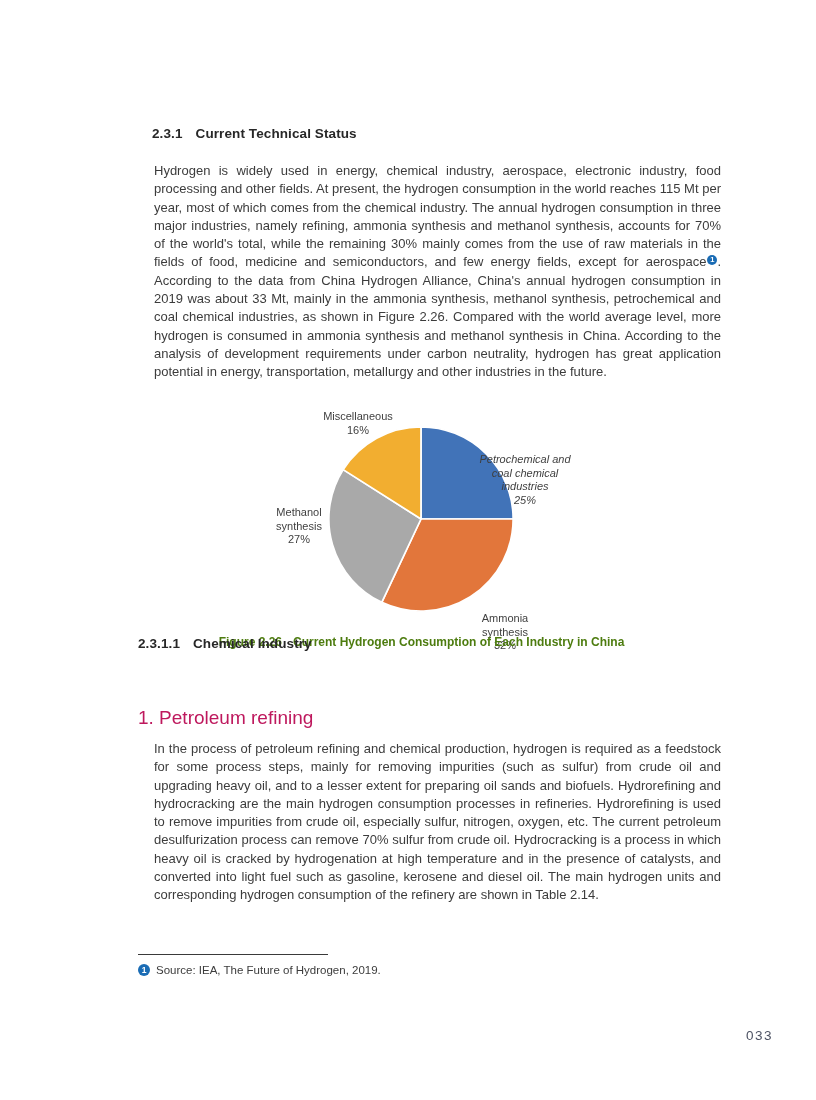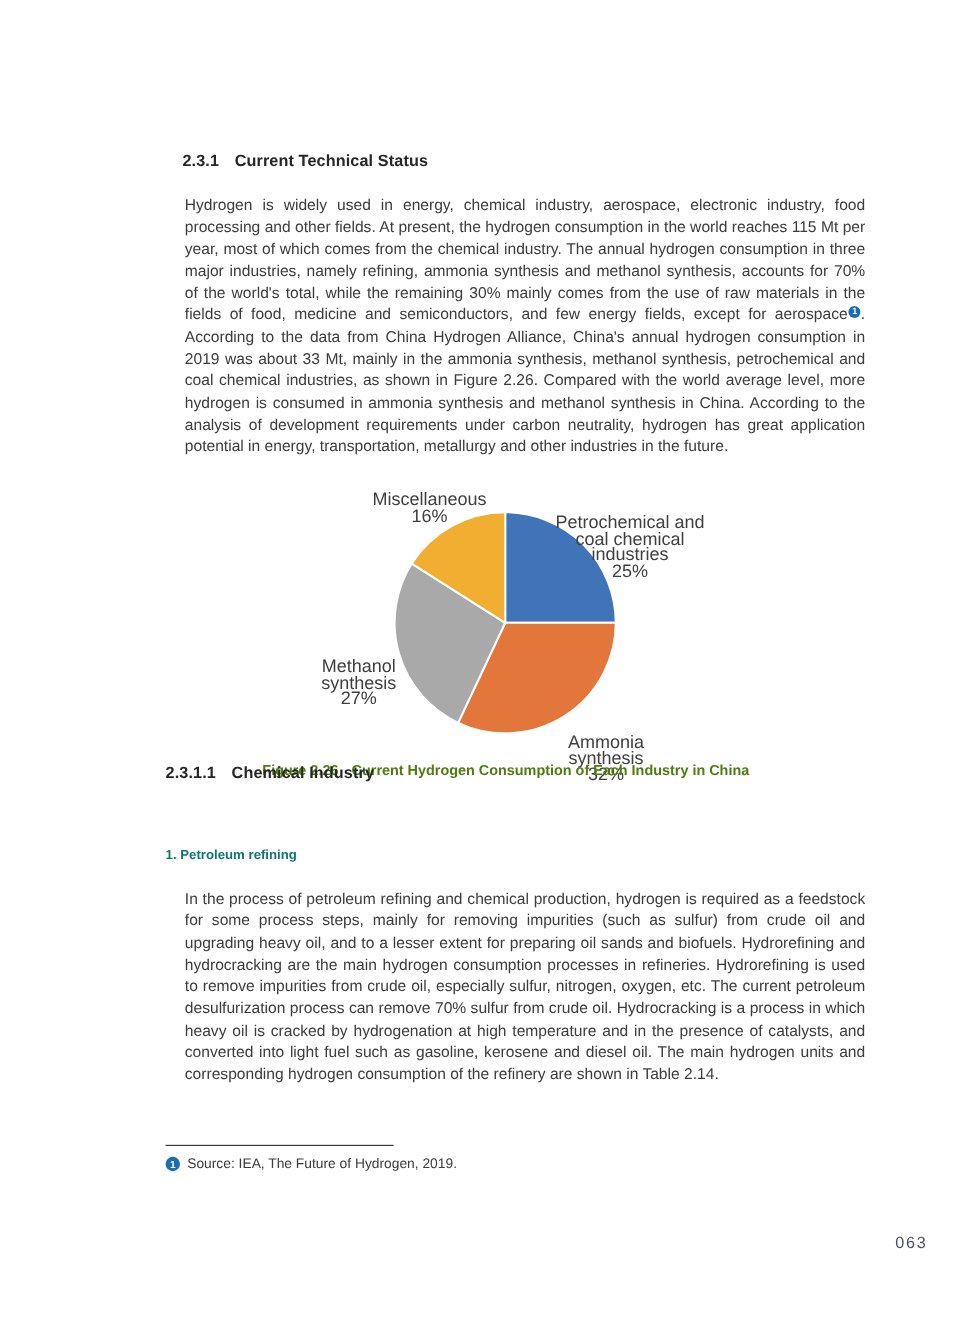--- a/index.html
+++ b/index.html
@@ -31,35 +31,35 @@
   .fnref {
     display:inline-block; width:10px; height:10px; border-radius:50%;
     background:#1a6cb5; color:#ffffff; font-size:7.5px; font-weight:bold;
     line-height:10px; text-align:center; vertical-align:4px; margin-left:1px;
     letter-spacing:0;
   }
   .figure { position:absolute; left:0; top:0; width:816px; height:0; }
   #pie-svg { position:absolute; left:326px; top:424px; width:190px; height:190px; }
   .plabel {
     position:absolute; text-align:center;
-    font-size:15px; line-height:13.5px; color:#3f3f3f;
+    font-size:11px; line-height:13.5px; color:#3f3f3f;
     white-space:pre-line;
   }
-  .l-petro    { left:455px; top:429px; width:140px; }
+  .l-petro    { left:455px; top:453px; width:140px;font-style:italic; }
   .l-ammonia  { left:455px; top:588px; width:100px;margin-top:24px; }
-  .l-methanol { left:253px; top:549px; width:92px;  }
+  .l-methanol { left:253px; top:506px; width:92px;  }
   .l-misc     { left:306px; top:410px; width:104px; }
   .caption {
     position:absolute; left:138px; top:635px; width:567px;
     text-align:center; font-size:12px; font-weight:bold; color:#4d7c0f;
   }
   .caption .cap-num { margin-right:11px; }
   .list-item {
     position:absolute; left:138px; top:707px;
-    font-size:11px; color:#0f766e;font-weight:bold;
+    font-size:19px; color:#be185d;
   }
   .fn-rule {
     position:absolute; left:138px; top:954px; width:190px; height:0;
     border-top:1.5px solid #3a3a3a;
   }
   .footnote {
     position:absolute; left:138px; top:964px; width:567px;
     font-size:11.5px; color:#3c3c3c; display:flex; align-items:center;
   }
   .fn-badge {
@@ -116,15 +116,15 @@
 
   <p class="body-text p2">In the process of petroleum refining and chemical production, hydrogen is required as a feedstock for some process steps, mainly for removing impurities (such as sulfur) from crude oil and upgrading heavy oil, and to a lesser extent for preparing oil sands and biofuels. Hydrorefining and hydrocracking are the main hydrogen consumption processes in refineries. Hydrorefining is used to remove impurities from crude oil, especially sulfur, nitrogen, oxygen, etc. The current petroleum desulfurization process can remove 70% sulfur from crude oil. Hydrocracking is a process in which heavy oil is cracked by hydrogenation at high temperature and in the presence of catalysts, and converted into light fuel such as gasoline, kerosene and diesel oil. The main hydrogen units and corresponding hydrogen consumption of the refinery are shown in Table 2.14.</p>
 
   <div class="fn-rule"></div>
 
   <div class="footnote">
     <span class="fn-badge"><span>1</span></span>
     <span>Source: IEA, The Future of Hydrogen, 2019.</span>
   </div>
 
-  <div class="pageno">063</div>
+  <div class="pageno">033</div>
 
 </div>
 
 </body></html>

